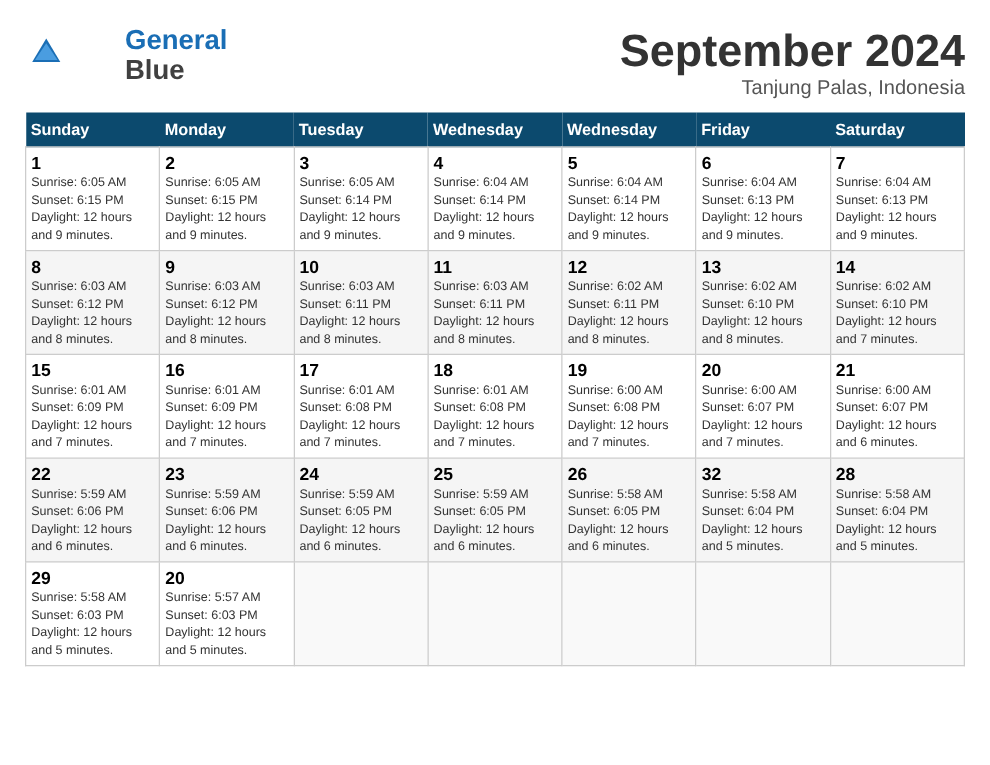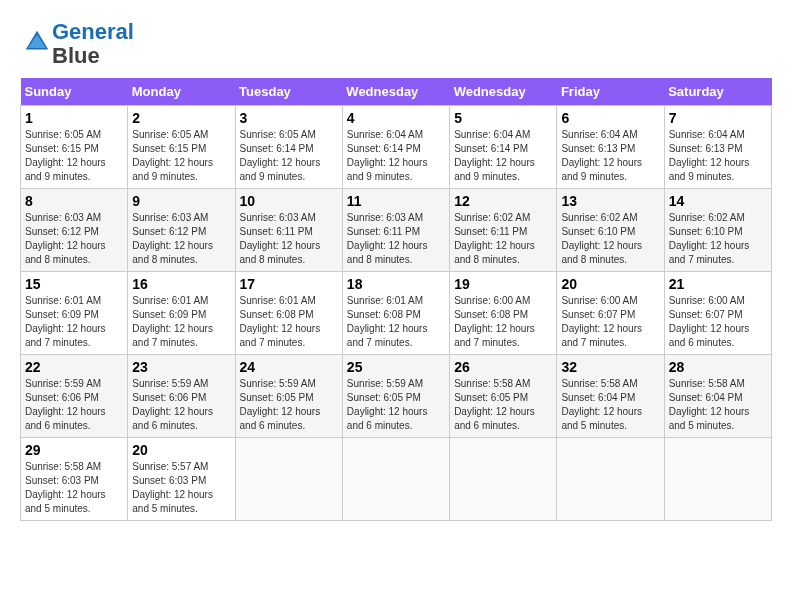--- a/index.html
+++ b/index.html
@@ -19,21 +19,21 @@
     .logo {
       display: flex;
       align-items: center;
     }
     .logo-text {
       font-size: 22px;
       font-weight: bold;
       color: #333;
       line-height: 1.1;
     }
-    .logo-text span { color: #1a6eb5; }
+    .logo-text span { color: #1a6eb5; margin-left: 48px; }
     .logo-icon {
       width: 30px;
       height: 30px;
       margin-left: 2px;
     }
     .title-area { text-align: right; }
     .month-title {
       font-size: 36px;
       font-weight: bold;
       color: #333;
@@ -41,21 +41,21 @@
     .location {
       font-size: 16px;
       color: #555;
     }
     table {
       width: 100%;
       border-collapse: collapse;
       font-size: 11px;
     }
     thead tr th {
-      background-color: #8b5cf6;
+      background-color: #0c4a6e;
       color: #fff;
       padding: 6px 4px;
       text-align: left;
       font-size: 13px;
       font-weight: bold;
     }
     tbody tr td {
       border: 1px solid #ccc;
       vertical-align: top;
       padding: 4px;
@@ -85,20 +85,24 @@
     <div>
       <svg class="logo-icon" viewBox="0 0 40 40" xmlns="http://www.w3.org/2000/svg">
         <polygon points="20,5 35,30 5,30" fill="#1a6eb5"></polygon>
         <polygon points="20,10 32,28 8,28" fill="#4a9de0"></polygon>
       </svg>
     </div>
     <div class="logo-text">
       <span>General</span><br>
       <span style="color:#404040;">Blue</span>
     </div>
+  </div>
+  <div class="title-area">
+    <div class="month-title">September 2024</div>
+    <div class="location">Tanjung Palas, Indonesia</div>
   </div>
 </div>
 
 <table>
   <thead>
     <tr>
     <th>Sunday</th>
         <th>Monday</th>
         <th>Tuesday</th>
         <th>Wednesday</th>

